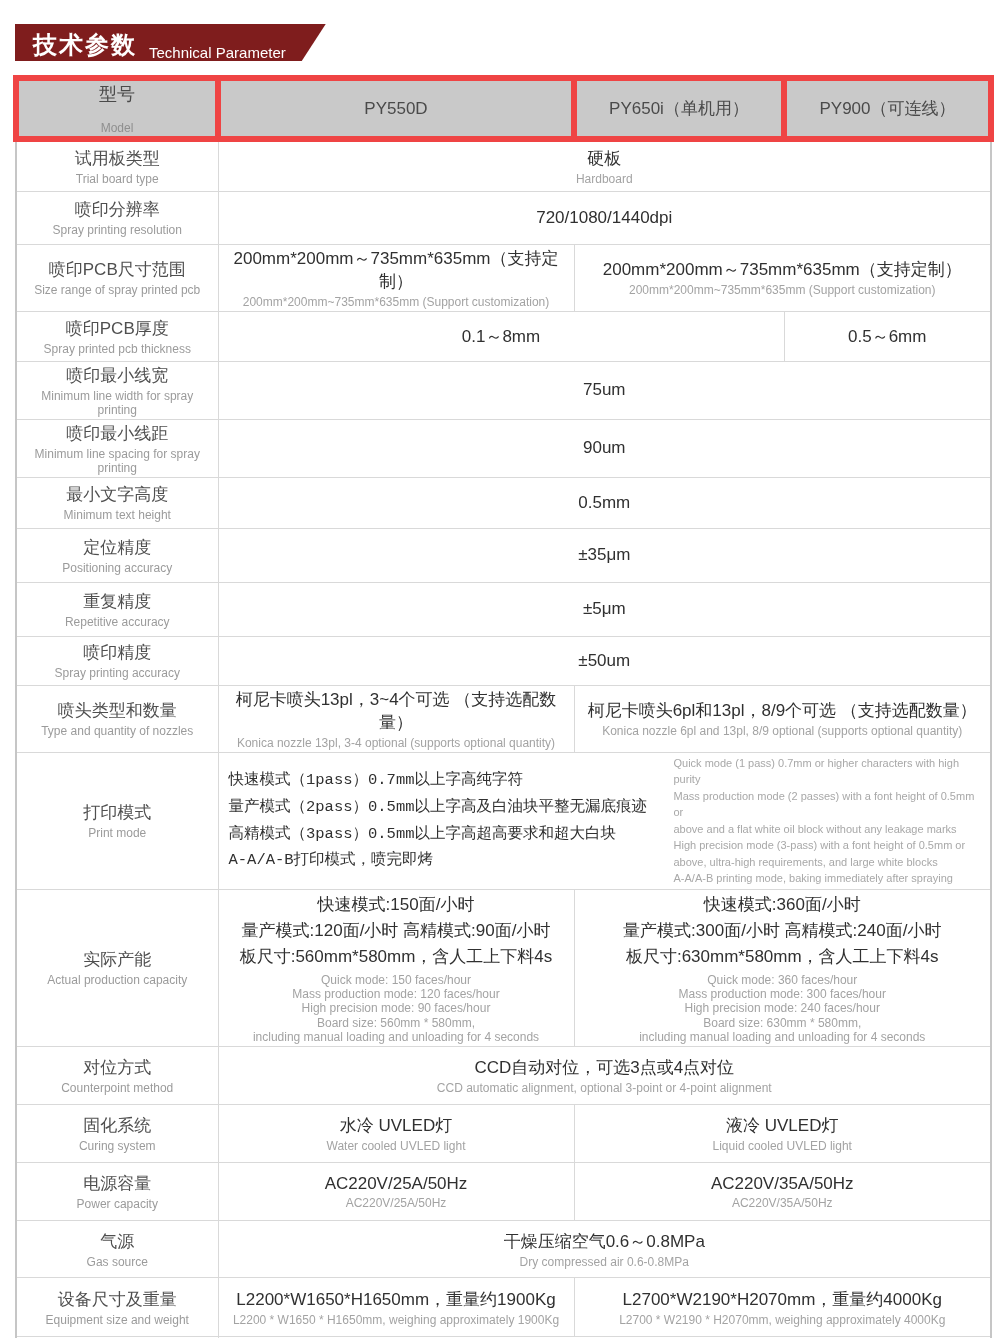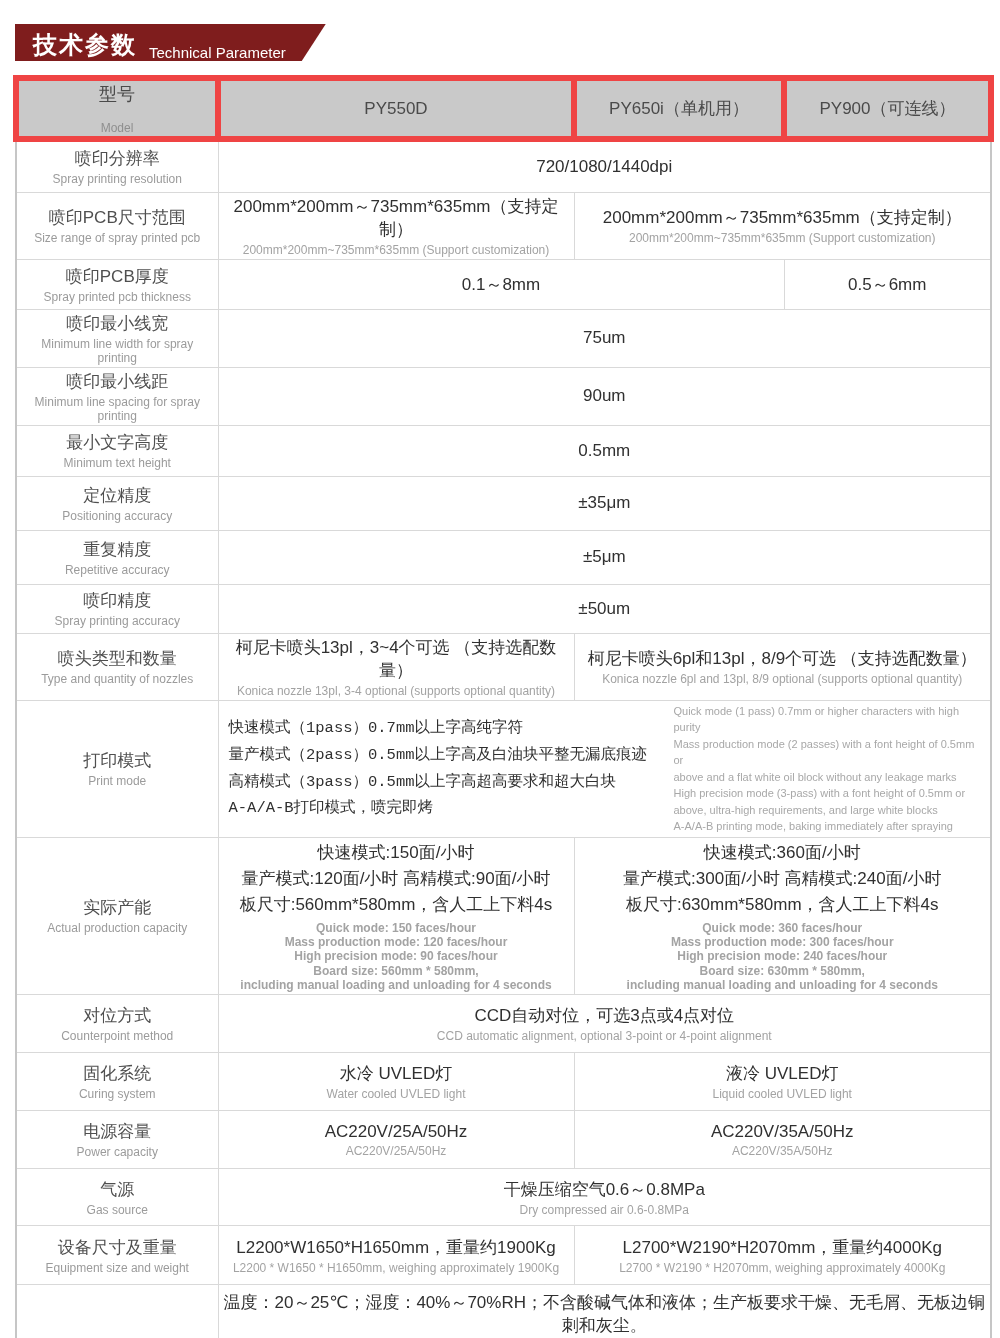--- a/index.html
+++ b/index.html
@@ -20,21 +20,21 @@
   .hmodel{font-size:17px;color:#4a4a4a;}
   td.label .zh{font-size:17px;color:#4f4f4f;}
   td.label .en{font-size:12px;color:#9b9b9b;margin-top:2px;}
   td.val .zh{font-size:17px;color:#303030;white-space:pre-line;}
   td.val .en{font-size:12px;color:#a3a3a3;margin-top:2px;white-space:pre-line;}
   td.val.pm{text-align:left;}
   .pm-wrap{display:flex;align-items:center;}
   .pm-zh{flex:0 0 445px;padding-left:6px;font-size:15.5px;line-height:1.72;color:#303030;white-space:pre-line;font-family:Liberation Mono, monospace;}
   .pm-en{flex:1;font-size:11px;line-height:1.5;color:#a8a8a8;white-space:pre-line;}
   .cap .zh{font-size:16px;line-height:1.55;}
-  .cap .en{font-size:12px;line-height:1.2;margin-top:4px;font-weight:bold;}
+  .cap .en{font-size:12px;line-height:1.2;margin-top:4px;}
   .env .zh{font-size:15px;}
   .r0{height:60px}.r1{height:52px}.r2{height:53px}.r3{height:55px}.r4{height:50px}
   .r5{height:52px}.r6{height:51px}.r7{height:51px}.r8{height:54px}.r9{height:54px}
   .r10{height:49px}.r11{height:56px}.r12{height:110px}.r13{height:140px}.r14{height:58px}
   .r15{height:58px}.r16{height:58px}.r17{height:57px}.r18{height:59px}.r19{height:58px}
 </style>
 </head>
 <body>
 
 <div class="banner">
@@ -59,20 +59,30 @@
           <div class="hmodel">PY550D</div>
         </th>
     <th>
           <div class="hmodel">PY650i（单机用）</div>
         </th>
     <th>
           <div class="hmodel">PY900（可连线）</div>
         </th>
   </tr>
 
+  <tr class="r1">
+    <td class="label">
+      <div class="zh">试用板类型</div>
+      <div class="en">Trial board type</div>
+    </td>
+    <td class="val" colspan="3">
+      <div class="zh">硬板</div>
+      <div class="en">Hardboard</div>
+    </td>
+  </tr>
 
   <tr class="r2">
     <td class="label">
       <div class="zh">喷印分辨率</div>
       <div class="en">Spray printing resolution</div>
     </td>
     <td class="val" colspan="3">
       <div class="zh">720/1080/1440dpi</div>
     </td>
   </tr>

